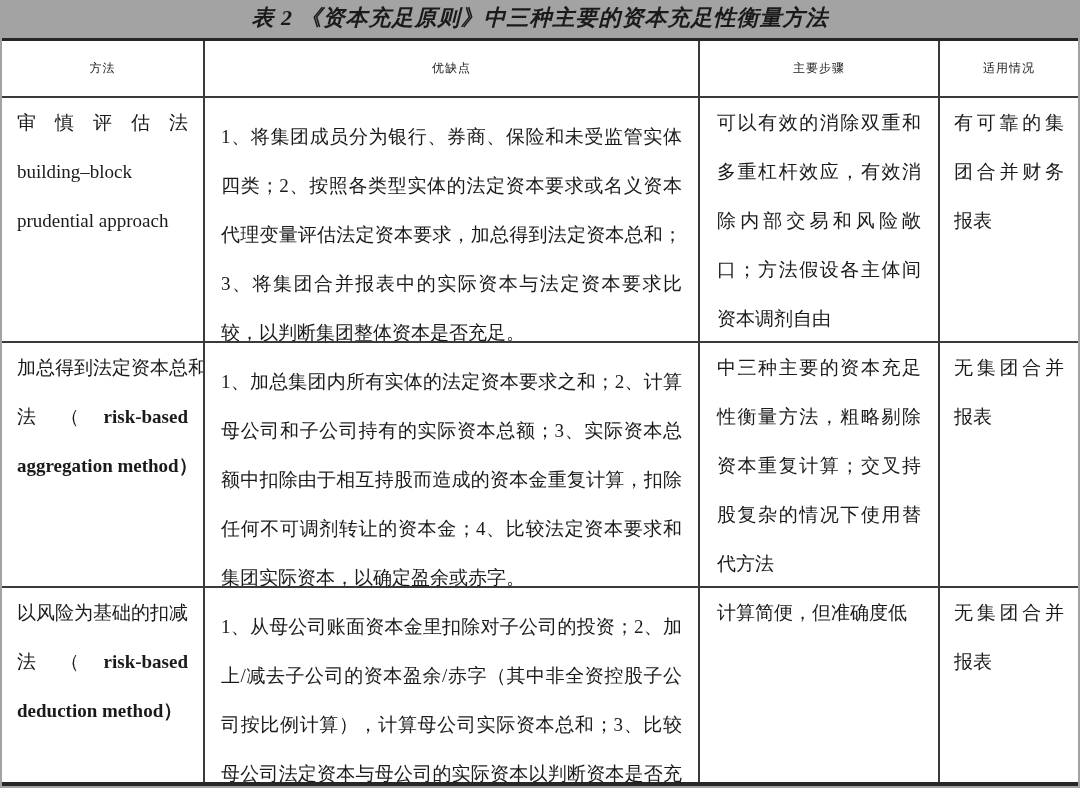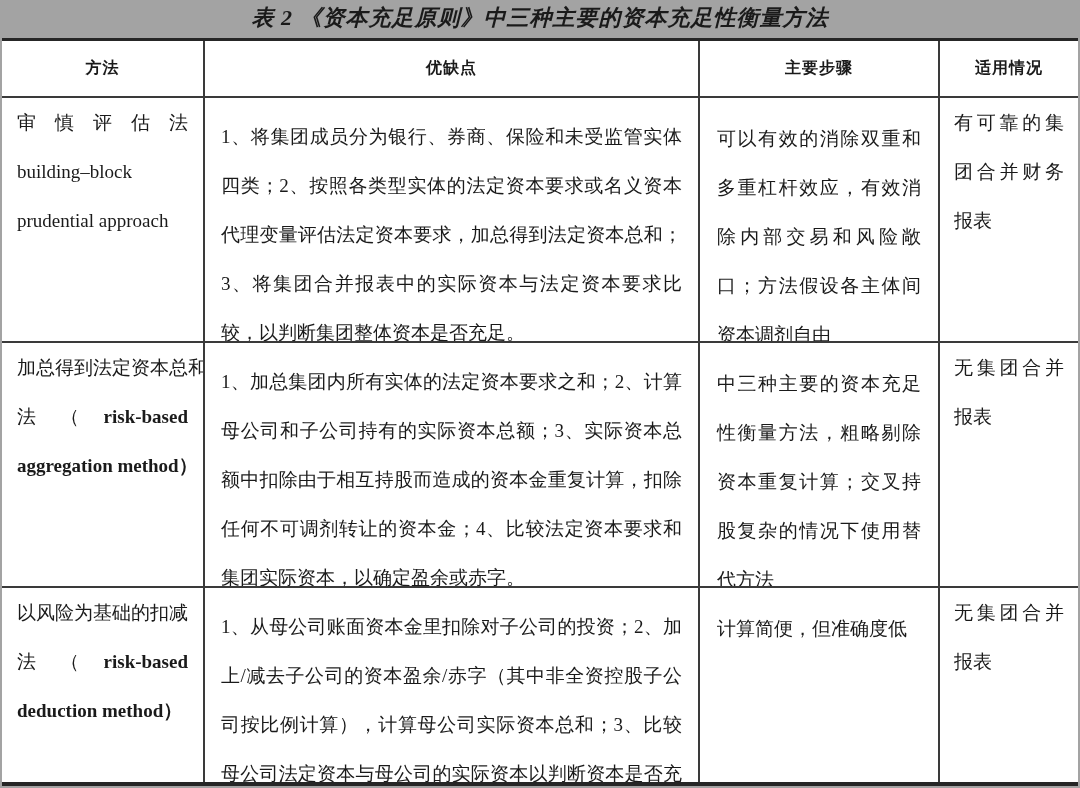--- a/index.html
+++ b/index.html
@@ -39,28 +39,28 @@
   .cell {
     overflow: hidden;
     background: #ffffff;
   }
   .br { border-right: 2px solid #3a3a3a; }
   .bb { border-bottom: 2px solid #3a3a3a; }
   .hcell {
     display: flex;
     align-items: center;
     justify-content: center;
-    font-weight: 700;
-    font-size: 16px;
+    font-weight: 400;
+    font-size: 12px;
     letter-spacing: 1px;
   }
   .body-cell { padding: 0 16px; line-height: 49px; }
   .c-method { padding: 0 15px; }
   .c-steps  { padding: 14px 16px; text-align: justify; }
-  .c-pros   { padding: 16px 17px; text-align: justify; }
+  .c-pros   { padding: 0 17px; text-align: justify; }
   .c-appl   { padding: 0 14px; }
   .line { line-height: 49px; white-space: nowrap; }
   .tokens { display: flex; justify-content: space-between; white-space: normal; }
   .bold { font-weight: 700; }
   .bold-last span:last-child { font-weight: 700; }
 </style>
 </head>
 <body>
 
 <div class="page">

